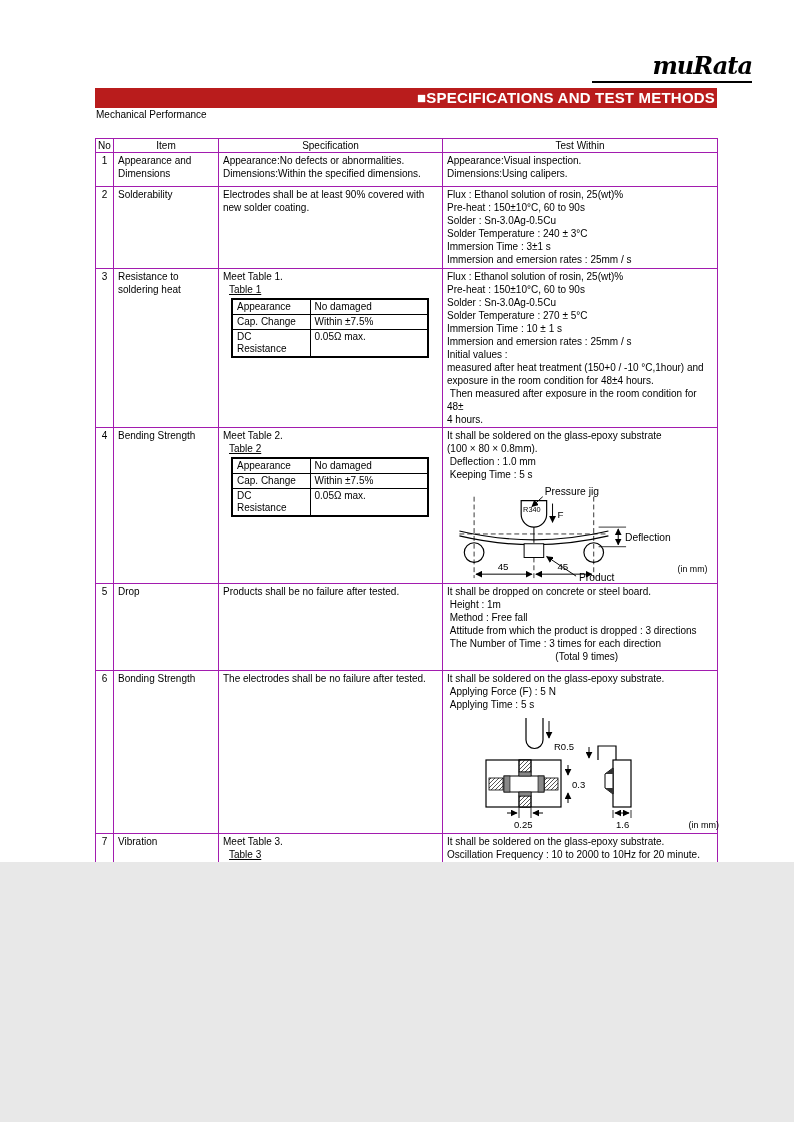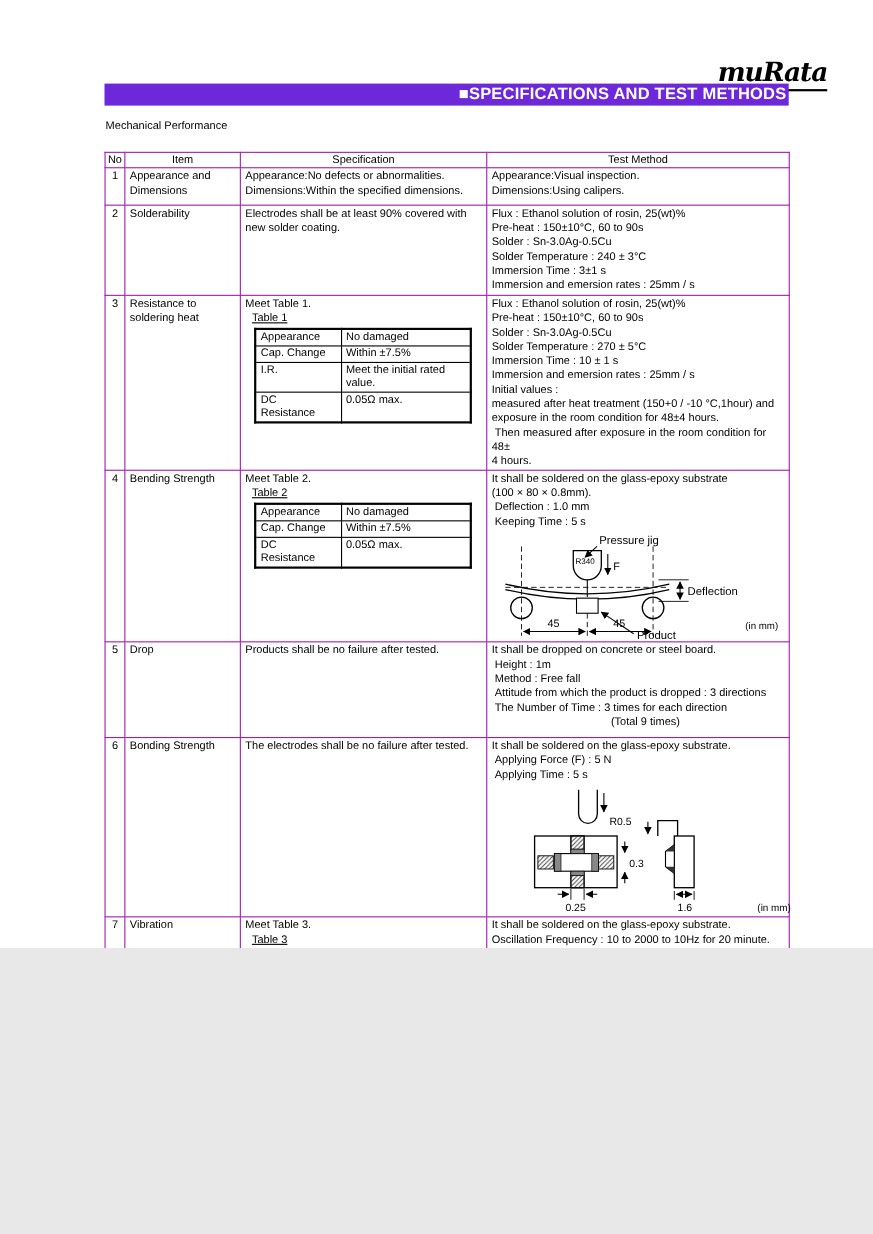--- a/index.html
+++ b/index.html
@@ -1,21 +1,21 @@
 <!DOCTYPE html>
 <html><head>
 <meta charset="utf-8">
 <style>
   html,body{margin:0;padding:0;background:#e8e8e8;}
   .page{position:relative;width:794px;height:862px;background:#ffffff;margin:0 auto;
         font-family:"Liberation Sans",sans-serif;color:#000;overflow:hidden;}
   .logo{position:absolute;top:52px;left:592px;width:160px;text-align:right;
         font-family:"DejaVu Serif",serif;font-style:italic;font-weight:bold;font-size:24px;
         line-height:28px;border-bottom:2px solid #000;padding-bottom:1px;letter-spacing:-1px;}
-  .titlebar{position:absolute;left:95px;top:76px;width:622px;height:20px;background:#6d28d9;
+  .titlebar{position:absolute;left:95px;top:88px;width:622px;height:20px;background:#b91c1c;
         color:#fff;font-weight:bold;font-size:15px;line-height:20px;text-align:right;
         box-sizing:border-box;padding-right:2px;letter-spacing:0.2px;}
   .section-title{position:absolute;left:96px;top:109px;font-size:10px;}
   table.spec{position:absolute;left:95px;top:138px;width:622px;border-collapse:collapse;
         font-size:10px;line-height:13px;table-layout:fixed;}
   .spec th,.spec td{border:1px solid #a21caf;vertical-align:top;padding:1px 4px;box-sizing:border-box;}
   .spec th{font-weight:normal;text-align:center;height:14px;padding:0 1px;}
   .spec td.no{text-align:center;padding:1px 0;}
   .pre{white-space:pre-wrap;}
   tr.r1{height:34px;} tr.r2{height:82px;} tr.r3{height:152px;} tr.r4{height:150px;}
@@ -45,21 +45,21 @@
         <col style="width:18px">
         <col style="width:105px">
         <col style="width:224px">
         <col style="width:275px">
       </colgroup>
     <tbody>
         <tr>
       <th>No</th>
       <th>Item</th>
       <th>Specification</th>
-      <th>Test Method</th>
+      <th>Test Within</th>
     </tr>
 
     <tr class="r1">
       <td class="no">1</td>
       <td>Appearance and Dimensions</td>
       <td>
             <div class="pre">Appearance:No defects or abnormalities.
 Dimensions:Within the specified dimensions.</div>
           </td>
       <td>
@@ -92,24 +92,20 @@
         <div class="tlabel">Table 1</div>
         <table class="inner">
           <tbody>
                 <tr>
             <td class="l pre">Appearance</td>
             <td class="pre">No damaged</td>
           </tr>
           <tr>
             <td class="l pre">Cap. Change</td>
             <td class="pre">Within ±7.5%</td>
-          </tr>
-          <tr>
-            <td class="l pre">I.R.</td>
-            <td class="pre">Meet the initial rated value.</td>
           </tr>
           <tr>
             <td class="l pre">DC
 Resistance</td>
             <td class="pre">0.05Ω max.</td>
           </tr>
         </tbody>
             </table>
       </td>
       <td>

